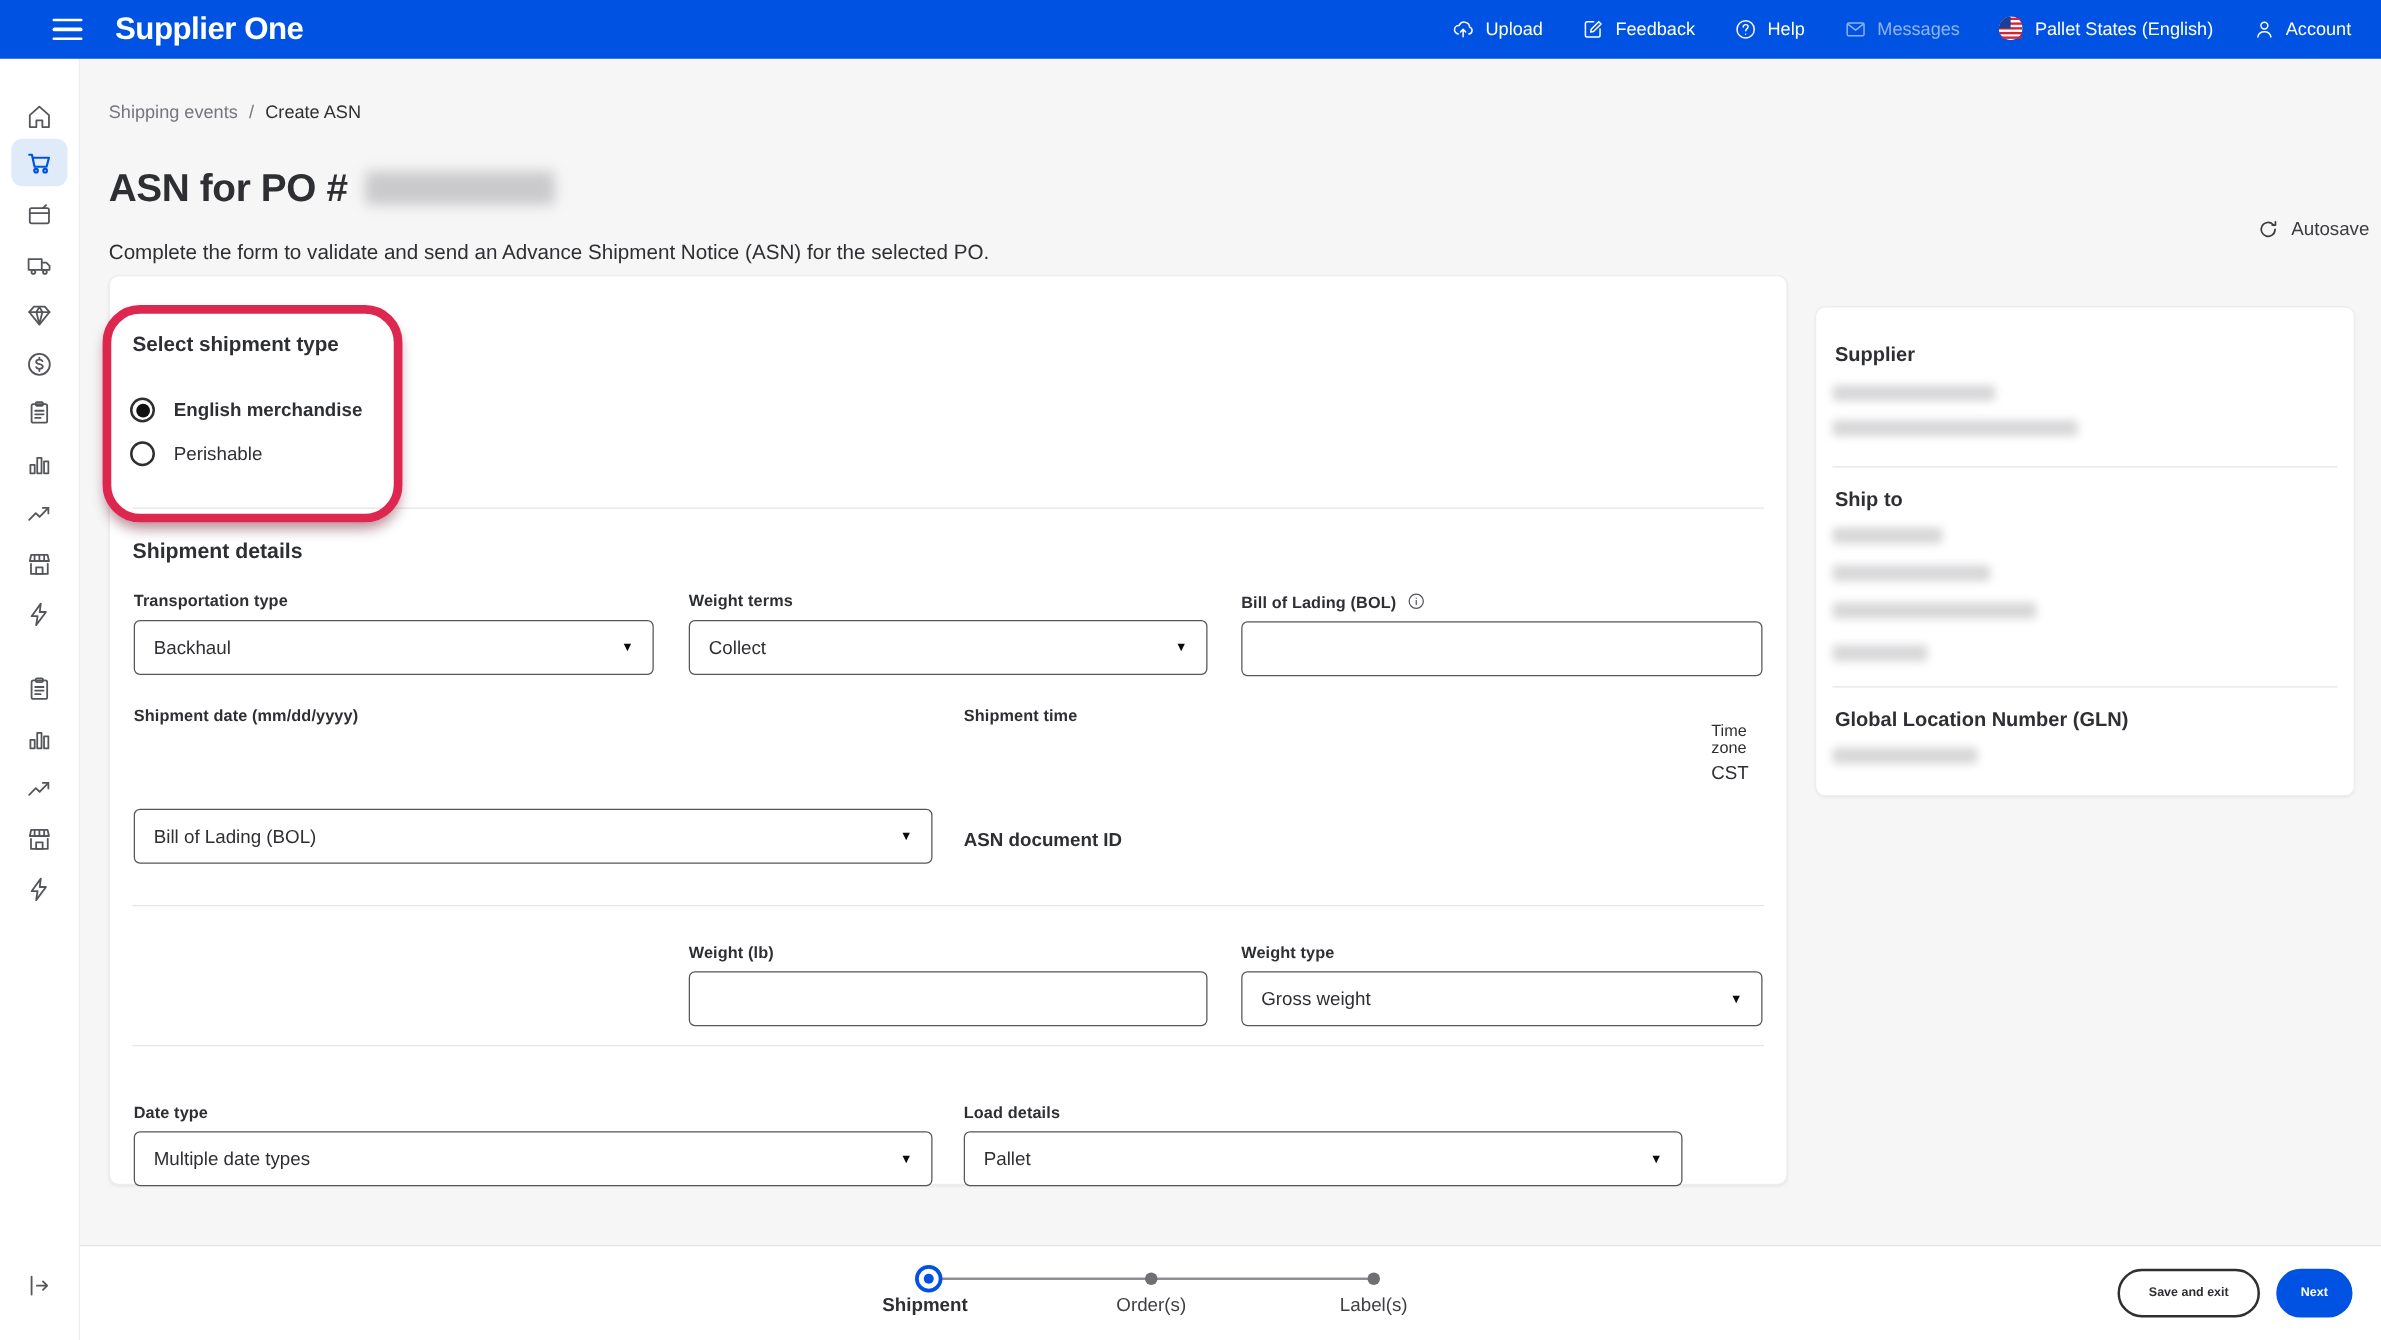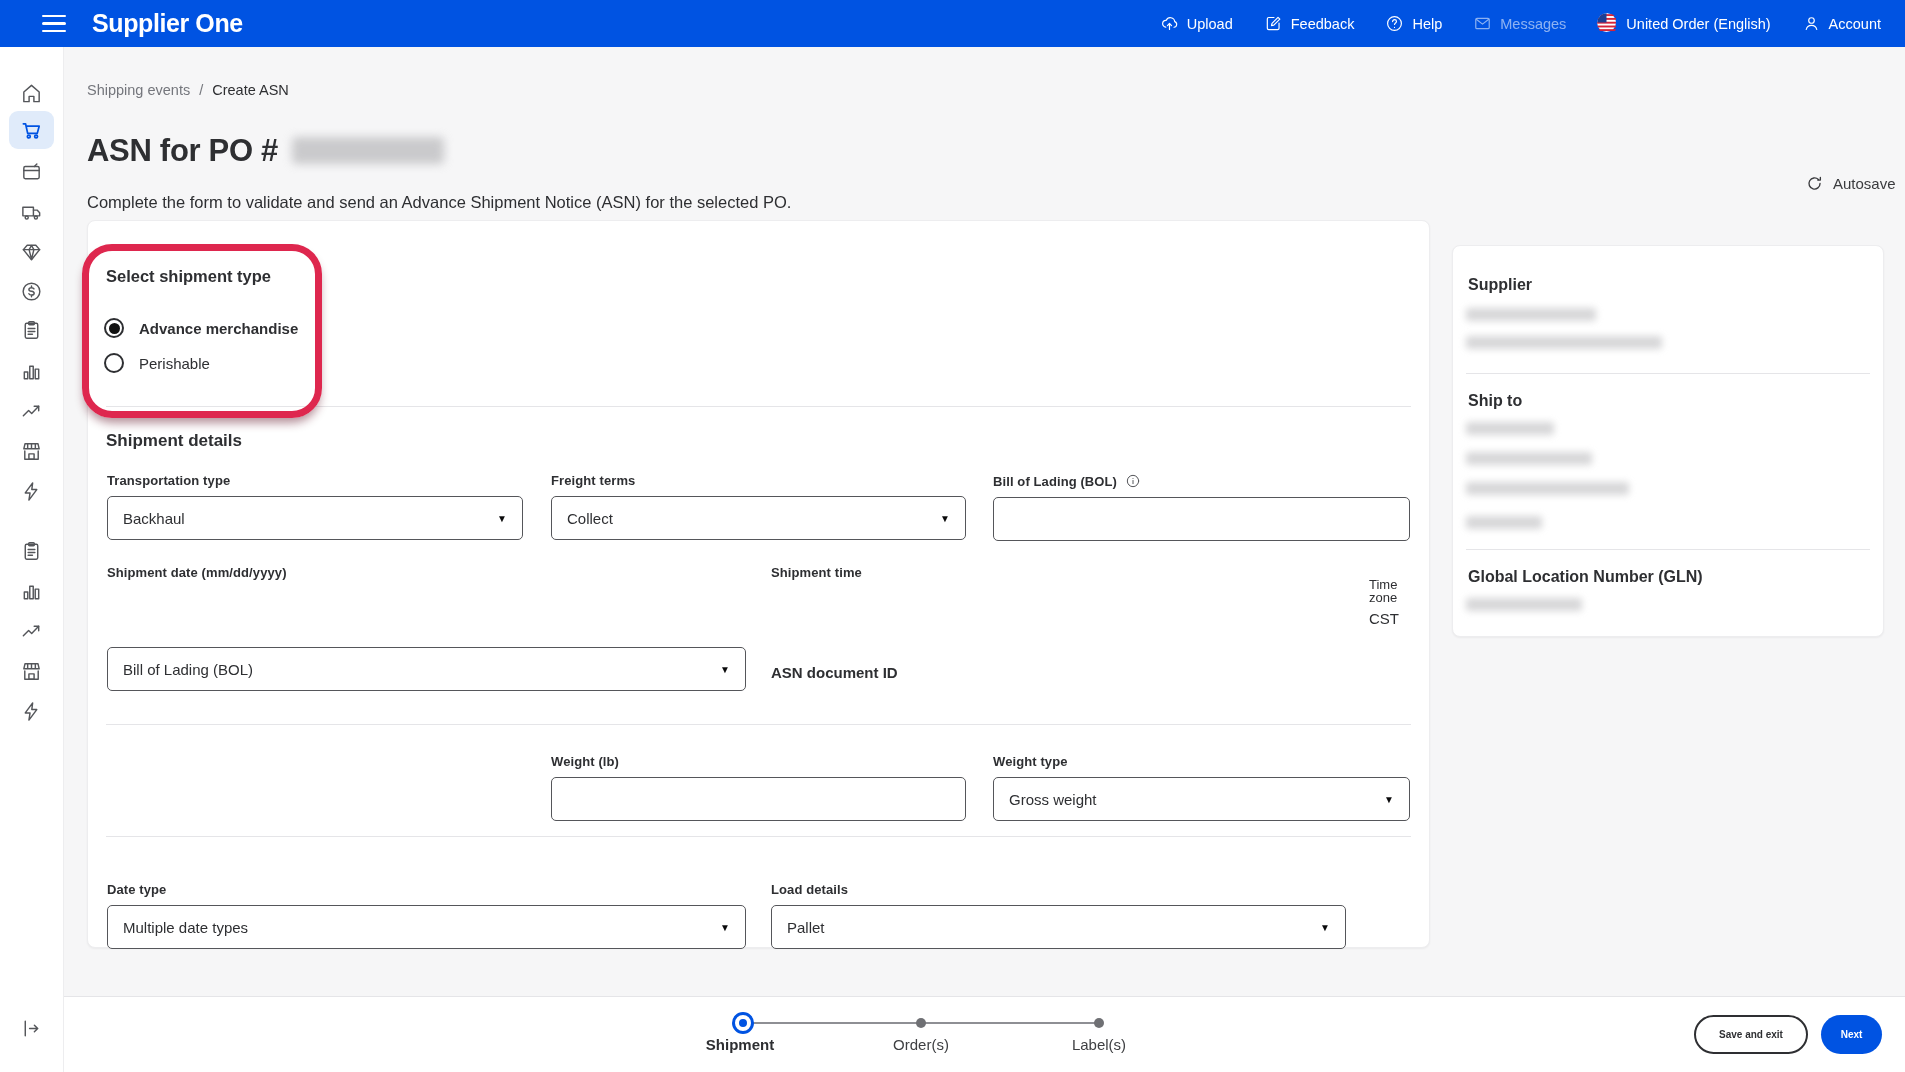--- a/index.html
+++ b/index.html
@@ -130,21 +130,21 @@
             <g fill="#D5233A">
               <rect y="1.2" width="20" height="2"></rect>
               <rect y="5.2" width="20" height="2"></rect>
               <rect y="9.2" width="20" height="2"></rect>
               <rect y="13.2" width="20" height="2"></rect>
               <rect y="17" width="20" height="2"></rect>
             </g>
             <path d="M10 0A10 10 0 0 0 0 10h10Z" fill="#1C3F94"></path>
           </svg>
         </span>
-      <span>United Order (English)</span>
+      <span>Pallet States (English)</span>
     </div>
     <div class="tn">
       <span>
           <svg viewBox="0 0 24 24" fill="none" stroke="#fff" stroke-width="1.5" stroke-linecap="round" stroke-linejoin="round">
             <circle cx="12" cy="8.2" r="3.5"></circle>
             <path d="M5.4 19.6c.6-3.3 3.3-5.3 6.6-5.3s6 2 6.6 5.3"></path>
           </svg>
         </span>
       <span>Account</span>
     </div>
@@ -241,39 +241,39 @@
         <path d="M19.4 4.4v3.3h-3.3"></path>
       </svg>
     </span>
   <span>Autosave</span>
 </div>
 
 <section class="card main-card">
   <div class="sel-heading">Select shipment type</div>
   <div class="radio-row" style="top:97px">
     <span class="radio sel"></span>
-    <span class="radio-label b">Advance merchandise</span>
+    <span class="radio-label b">English merchandise</span>
   </div>
   <div class="radio-row" style="top:132px">
     <span class="radio"></span>
     <span class="radio-label">Perishable</span>
   </div>
   <div class="divider" style="top:185px"></div>
 
   <div class="ship-heading">Shipment details</div>
 
   <div class="fg" style="top:252px;left:19px;width:416px">
     <div class="flabel">Transportation type</div>
     <div class="ctl">
       <span>Backhaul</span>
       <span class="caret">▼</span>
     </div>
   </div>
   <div class="fg" style="top:252px;left:463px;width:415px">
-    <div class="flabel">Freight terms</div>
+    <div class="flabel">Weight terms</div>
     <div class="ctl">
       <span>Collect</span>
       <span class="caret">▼</span>
     </div>
   </div>
   <div class="fg" style="top:252px;left:905px;width:417px">
     <div class="flabel">
         <span>Bill of Lading (BOL)</span>
         <span>
           <svg viewBox="0 0 24 24">

